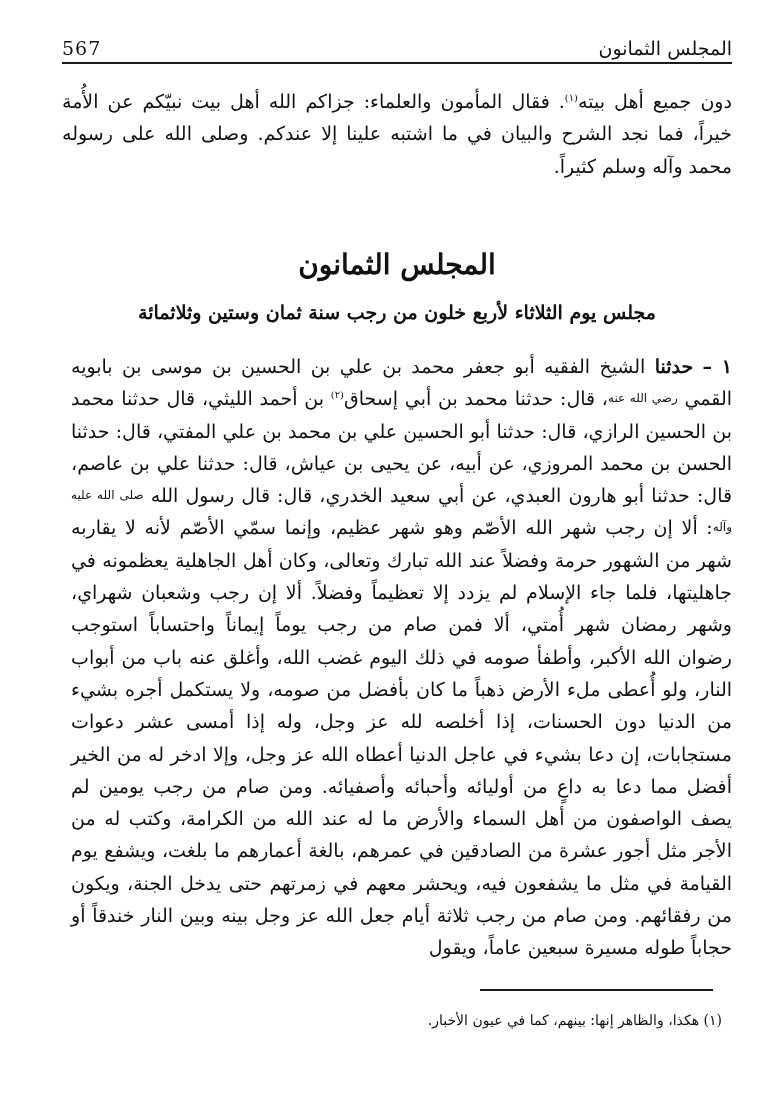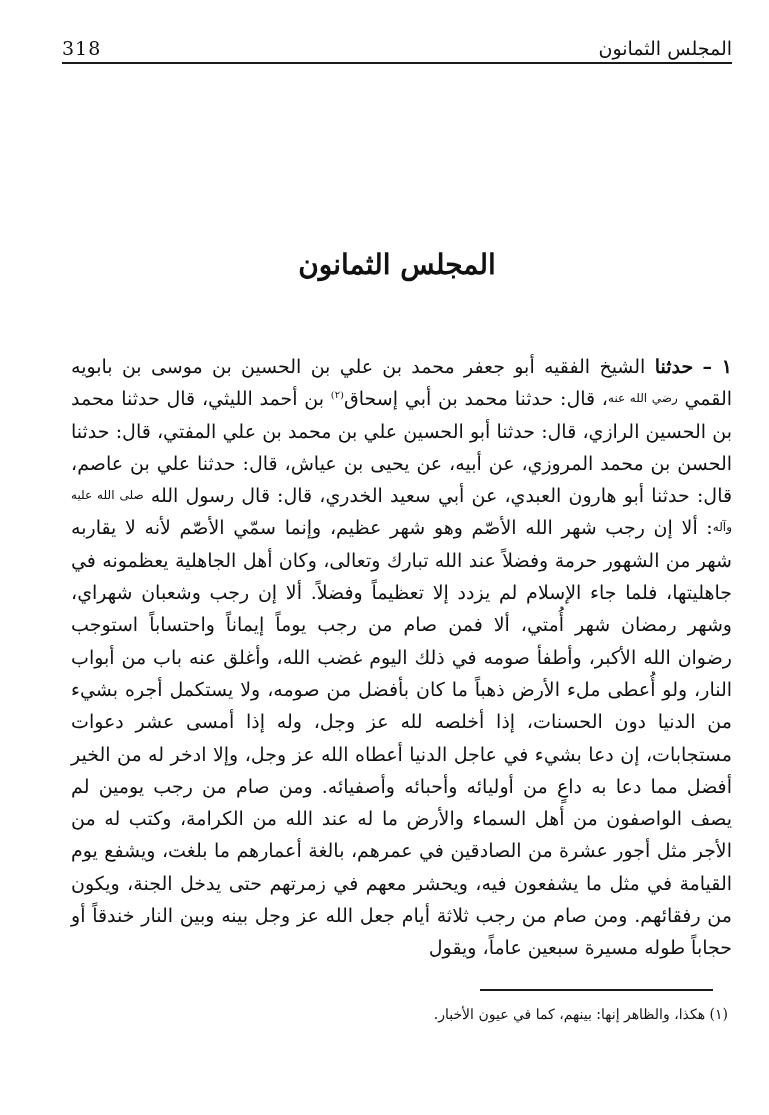--- a/index.html
+++ b/index.html
@@ -111,36 +111,38 @@
     }
     .footnotes {
       position: absolute;
       top: 998px;
       left: 0;
       right: 0;
       font-size: 14px;
       line-height: 24px;
     }
     .footnote {
-      margin: 4px;
+      margin: 10px;
     }
   </style>
 </head>
 <body>
 
 <div class="page">
 
   <div class="running-header">
     <span class="header-title">المجلس الثمانون</span>
-    <span class="header-page-number">318</span>
+    <span class="header-page-number">567</span>
   </div>
 
+  <p class="body-text intro"><span>دون جميع أهل بيته</span><sup class="fn-ref">(١)</sup><span>. فقال المأمون والعلماء: جزاكم الله أهل بيت نبيّكم عن الأُمة خيراً، فما نجد الشرح والبيان في ما اشتبه علينا إلا عندكم. وصلى الله على رسوله محمد وآله وسلم كثيراً.</span></p>
 
   <h1 class="chapter-title">المجلس الثمانون</h1>
 
+  <h2 class="chapter-subtitle">مجلس يوم الثلاثاء لأربع خلون من رجب سنة ثمان وستين وثلاثمائة</h2>
 
   <p class="body-text hadith"><span class="hadith-number">١ –</span> <span class="hadith-opening">حدثنا</span> <span>الشيخ الفقيه أبو جعفر محمد بن علي بن الحسين بن موسى بن بابويه القمي</span> <span class="honorific">رضي الله عنه</span><span>، قال: حدثنا محمد بن أبي إسحاق</span><sup class="fn-ref">(٢)</sup><span> بن أحمد الليثي، قال حدثنا محمد بن الحسين الرازي، قال: حدثنا أبو الحسين علي بن محمد بن علي المفتي، قال: حدثنا الحسن بن محمد المروزي، عن أبيه، عن يحيى بن عياش، قال: حدثنا علي بن عاصم، قال: حدثنا أبو هارون العبدي، عن أبي سعيد الخدري، قال: قال رسول الله</span> <span class="honorific">صلى الله عليه وآله</span><span>: ألا إن رجب شهر الله الأصّم وهو شهر عظيم، وإنما سمّي الأصّم لأنه لا يقاربه شهر من الشهور حرمة وفضلاً عند الله تبارك وتعالى، وكان أهل الجاهلية يعظمونه في جاهليتها، فلما جاء الإسلام لم يزدد إلا تعظيماً وفضلاً. ألا إن رجب وشعبان شهراي، وشهر رمضان شهر أُمتي، ألا فمن صام من رجب يوماً إيماناً واحتساباً استوجب رضوان الله الأكبر، وأطفأ صومه في ذلك اليوم غضب الله، وأغلق عنه باب من أبواب النار، ولو أُعطى ملء الأرض ذهباً ما كان بأفضل من صومه، ولا يستكمل أجره بشيء من الدنيا دون الحسنات، إذا أخلصه لله عز وجل، وله إذا أمسى عشر دعوات مستجابات، إن دعا بشيء في عاجل الدنيا أعطاه الله عز وجل، وإلا ادخر له من الخير أفضل مما دعا به داعٍ من أوليائه وأحبائه وأصفيائه. ومن صام من رجب يومين لم يصف الواصفون من أهل السماء والأرض ما له عند الله من الكرامة، وكتب له من الأجر مثل أجور عشرة من الصادقين في عمرهم، بالغة أعمارهم ما بلغت، ويشفع يوم القيامة في مثل ما يشفعون فيه، ويحشر معهم في زمرتهم حتى يدخل الجنة، ويكون من رفقائهم. ومن صام من رجب ثلاثة أيام جعل الله عز وجل بينه وبين النار خندقاً أو حجاباً طوله مسيرة سبعين عاماً، ويقول</span></p>
 
   <div class="footnote-rule"></div>
 
   <div class="footnotes">
     <p class="footnote"><span>(١)</span> <span>هكذا، والظاهر إنها: بينهم، كما في عيون الأخبار.</span></p>
   </div>
 
 </div>

